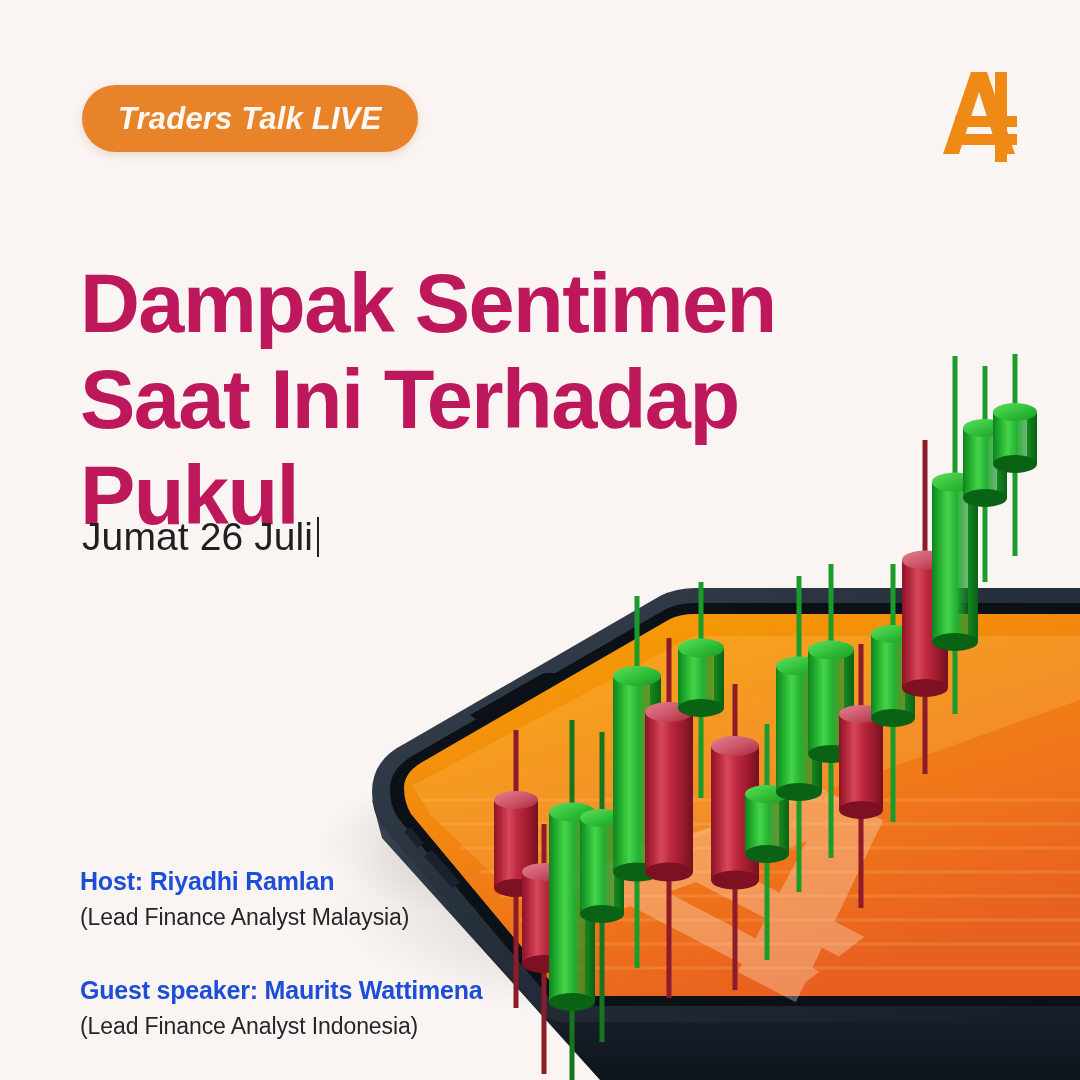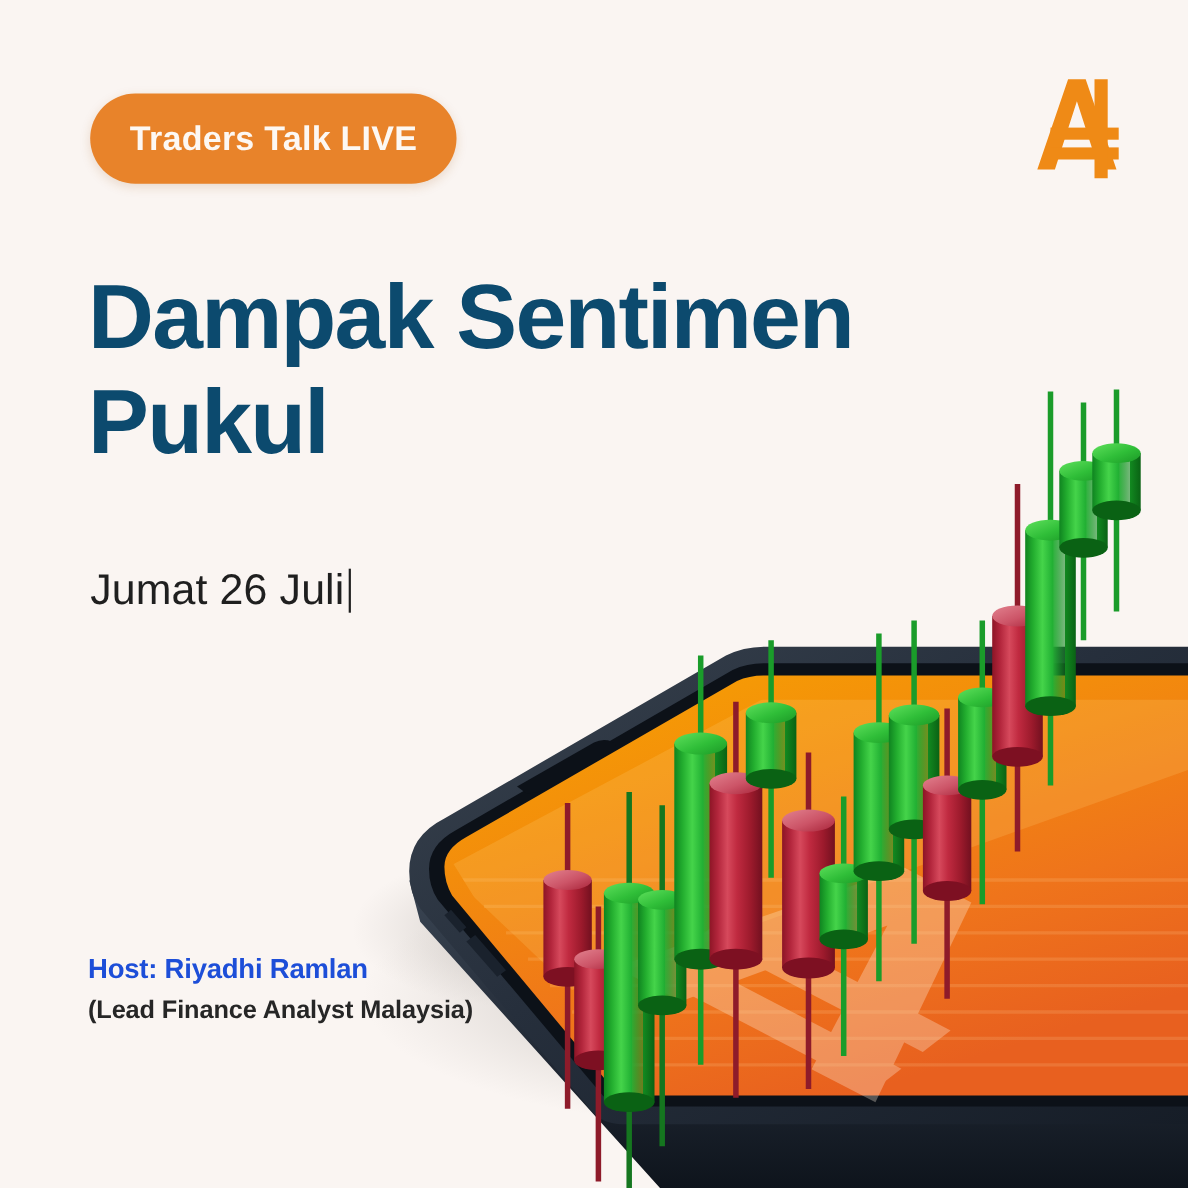--- a/index.html
+++ b/index.html
@@ -11,34 +11,35 @@
   }
   #stage{position:absolute;inset:0;width:1080px;height:1080px;overflow:hidden;background:#faf5f2;}
 
   
   .logo{position:absolute;top:58px;left:925px;width:110px;height:110px;}
   .logo svg{display:block;width:100%;height:100%;}
 
   
   .badge{
     position:absolute;left:82px;top:85px;
-    height:82px;padding:0 36px;
+    height:67px;padding:0 36px;
     display:flex;align-items:center;justify-content:center;
     background:#e8832a;border-radius:999px;
     box-shadow:0 3px 10px rgba(160,90,20,.18);
+    font-style:italic;
   }
   .badge span{
     color:#fdf8f3;font-size:31px;font-weight:bold;
     letter-spacing:.2px;white-space:nowrap;
   }
 
   
   .headline{
-    position:absolute;left:80px;top:184px;width:760px;
-    color:#0c4a6e;font-size:83px;font-weight:bold;
+    position:absolute;left:80px;top:200px;width:760px;
+    color:#be185d;font-size:83px;font-weight:bold;
     line-height:1.16;letter-spacing:-1.6px;
   }
   .headline .ln{display:block;white-space:nowrap;}
 
   
   .dateline{
     position:absolute;left:82px;top:515px;
     color:#1f1f1f;font-size:39px;font-weight:normal;
     letter-spacing:.1px;white-space:nowrap;
     display:flex;align-items:center;gap:4px;
@@ -49,21 +50,21 @@
 
   
   .credits{position:absolute;left:80px;top:866px;width:520px;z-index:40;}
   .cred-block{margin-bottom:42px;}
   .cred-block:last-child{margin-bottom:0;}
   .cred-name{
     color:#1d4ed8;font-size:25px;font-weight:bold;
     letter-spacing:-.2px;line-height:1.25;white-space:nowrap;
   }
   .cred-role{
-    color:#262626;font-size:23px;font-weight:bold;
+    color:#262626;font-size:23px;font-weight:normal;
     letter-spacing:-.1px;line-height:1.3;margin-top:6px;white-space:nowrap;
   }
 
   
   .artwork{position:absolute;left:0;top:0;width:1080px;height:1080px;pointer-events:none;}
   .artwork svg{display:block;width:1080px;height:1080px;}
 </style>
 </head>
 <body>
 
@@ -314,28 +315,33 @@
       </g>
     </svg>
   </div>
 
   <div class="badge">
     <span>Traders Talk LIVE</span>
   </div>
 
   <h1 class="headline">
     <span class="ln">Dampak Sentimen</span>
+    <span class="ln">Saat Ini Terhadap</span>
     <span class="ln">Pukul</span>
   </h1>
 
   <div class="dateline">
     <span>Jumat 26 Juli</span>
     <span class="sep"></span>
   </div>
 
   <div class="credits">
     <div class="cred-block">
       <div class="cred-name">Host: Riyadhi Ramlan</div>
       <div class="cred-role">(Lead Finance Analyst Malaysia)</div>
     </div>
+    <div class="cred-block">
+      <div class="cred-name">Guest speaker: Maurits Wattimena</div>
+      <div class="cred-role">(Lead Finance Analyst Indonesia)</div>
+    </div>
   </div>
 
 </div>
 
 </body></html>

